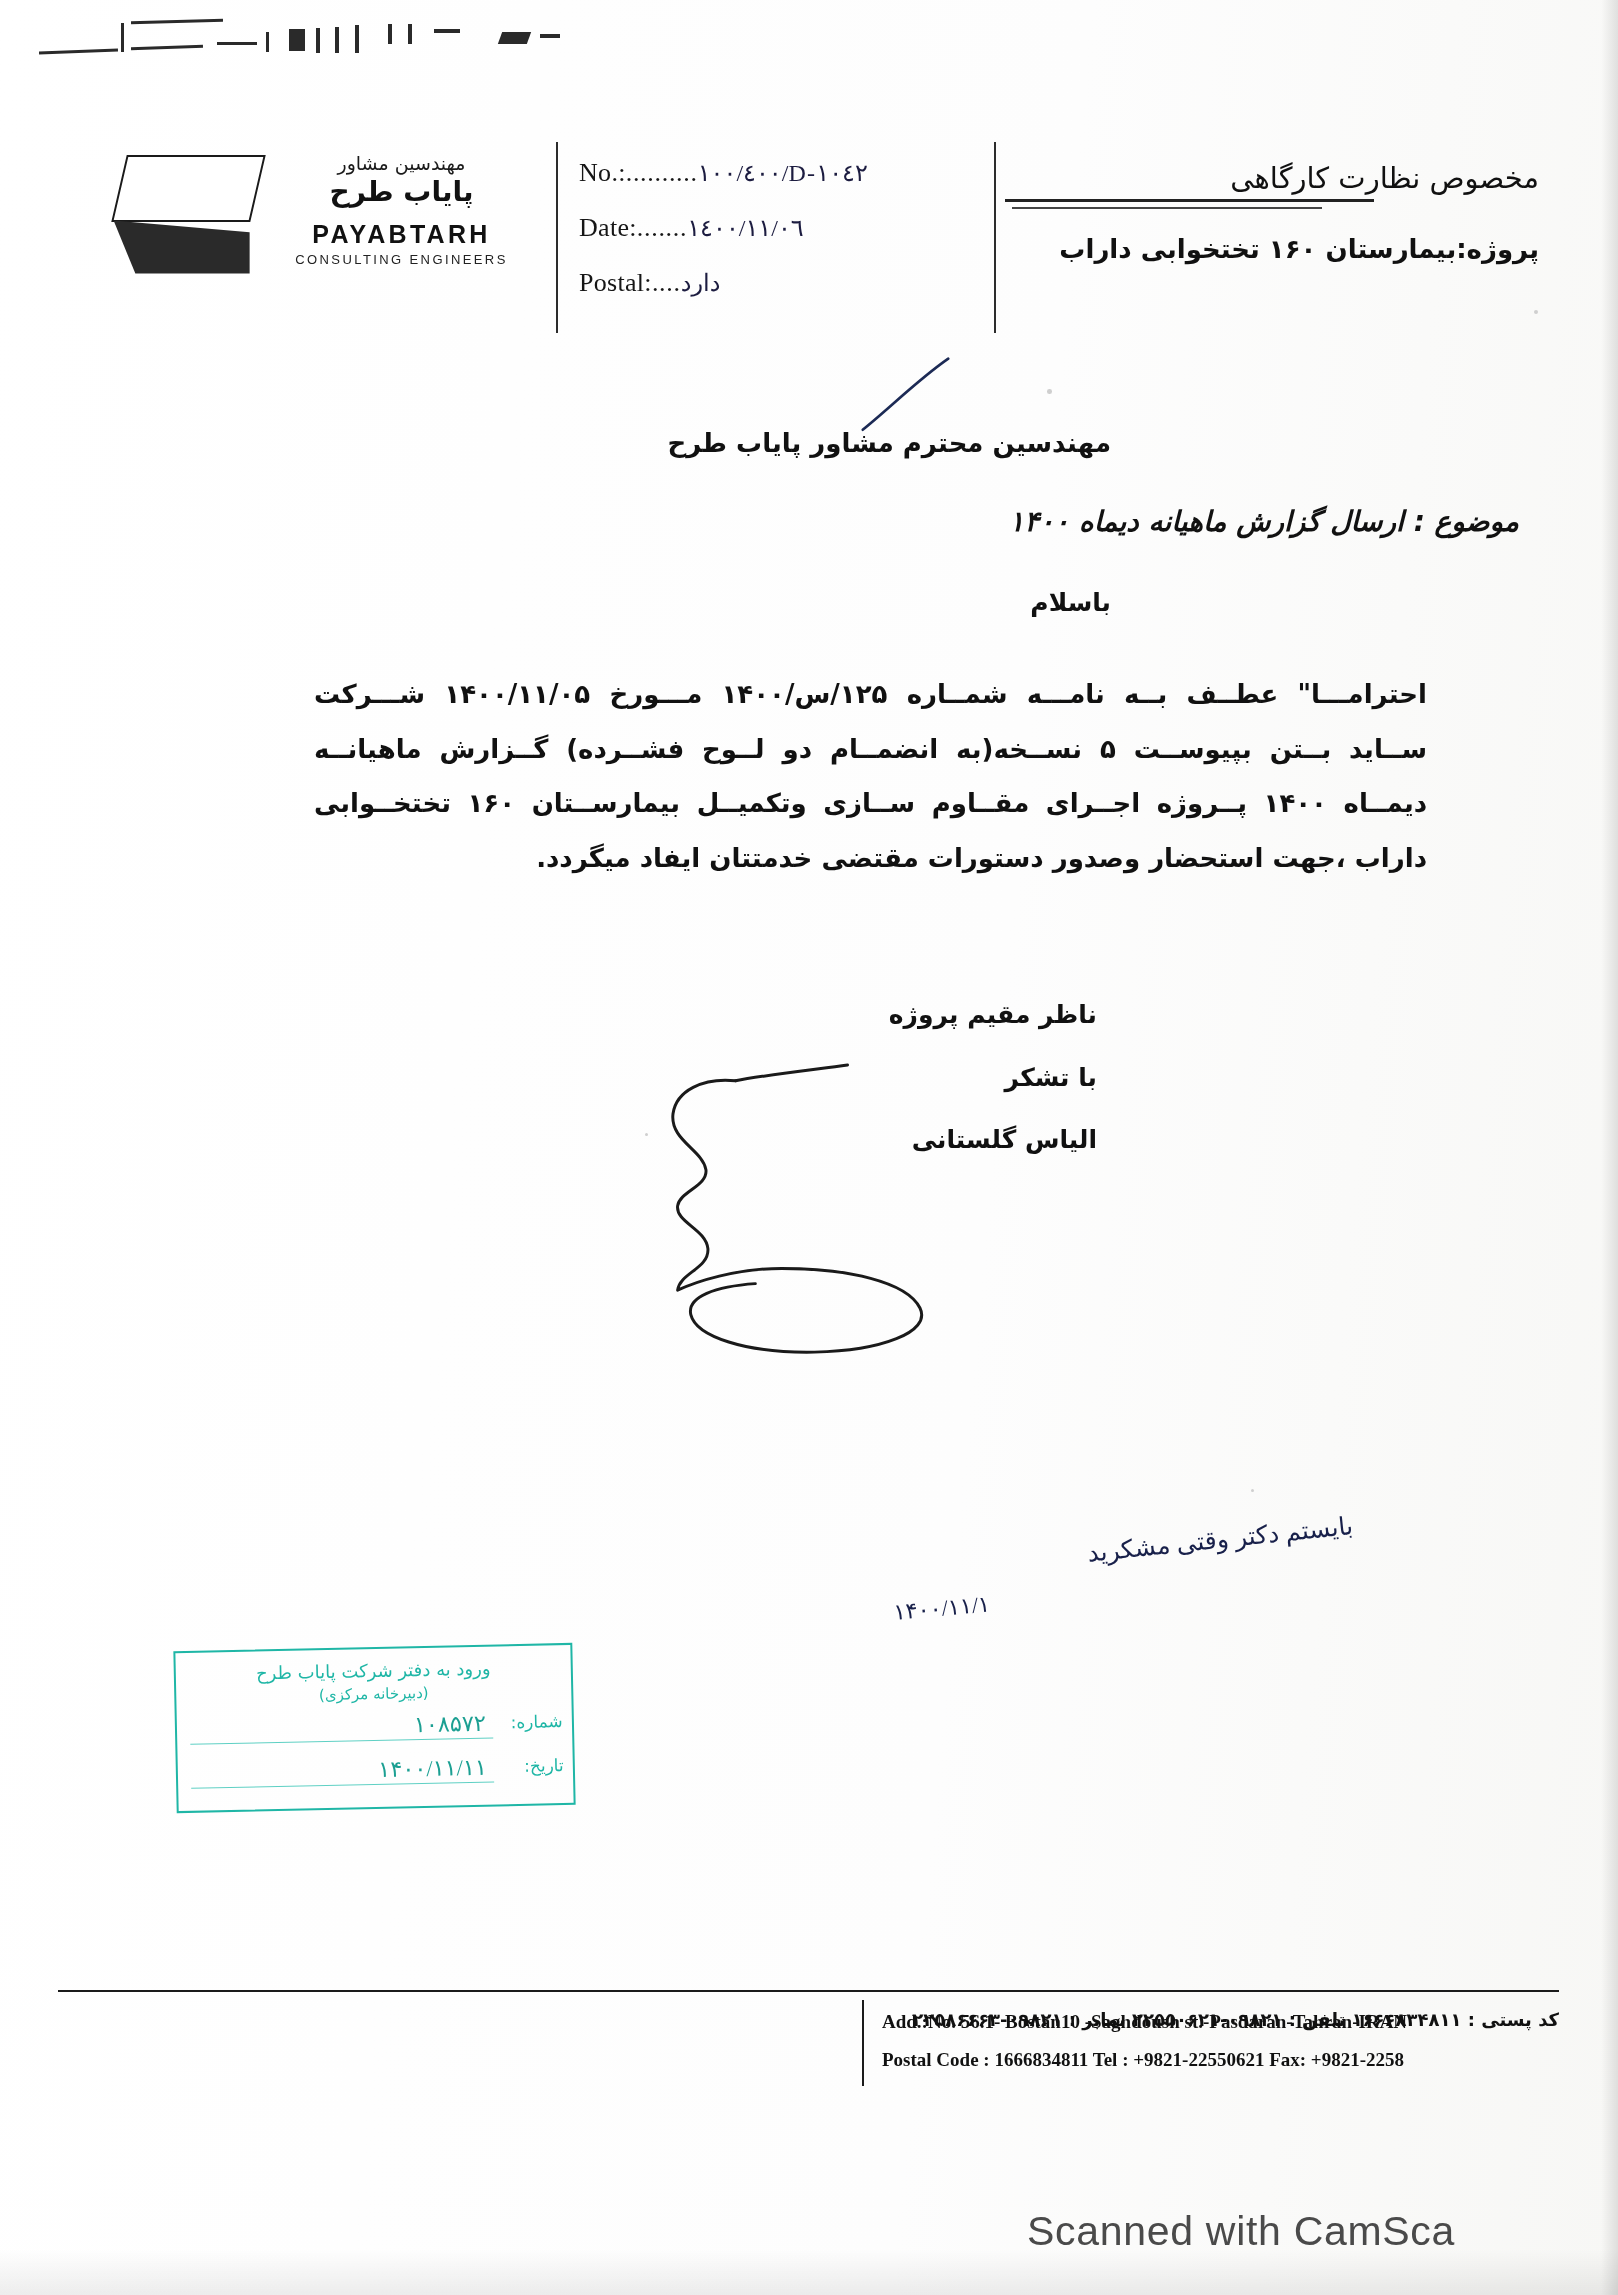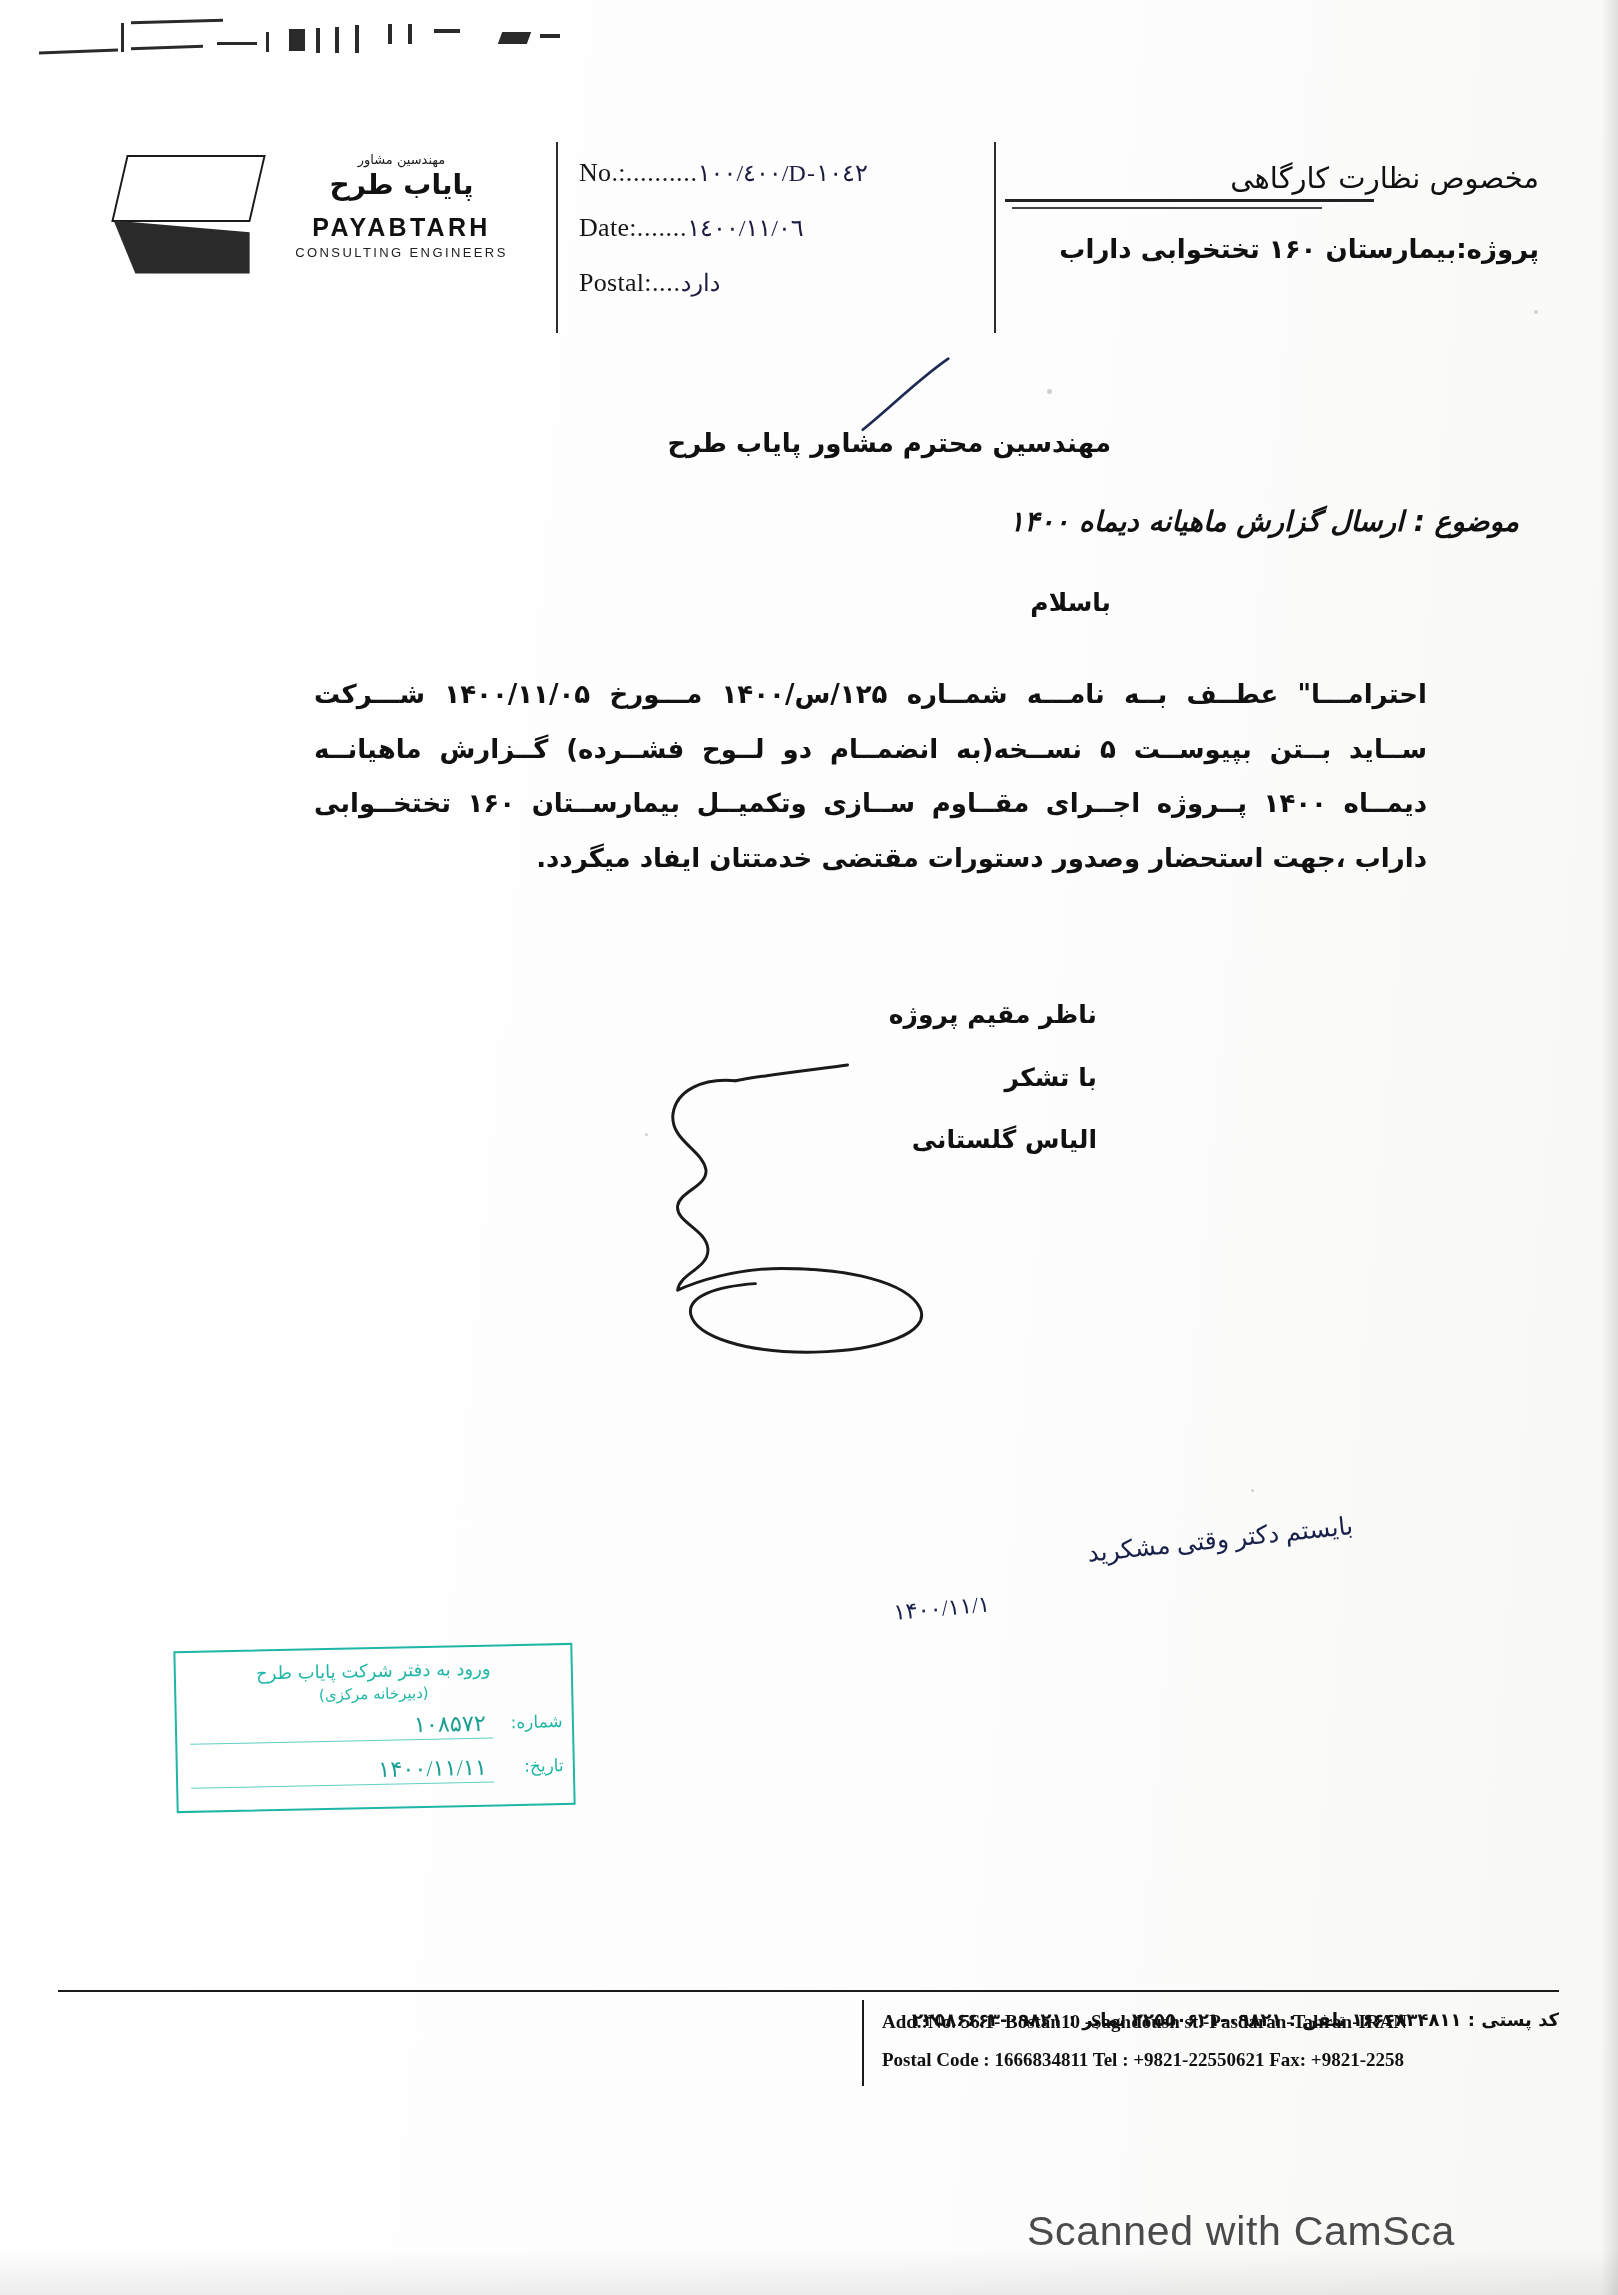--- a/index.html
+++ b/index.html
@@ -79,21 +79,21 @@
   }
   .logo-text {
     position: absolute;
     right: 0;
     top: 10.5px;
     width: 237px;
     text-align: center;
     line-height: 1.15;
   }
   .logo-text .fa-small {
-    font-size: 13px;
+    font-size: 19px;
     color: #1a1a1a;
     letter-spacing: 0.7px;
   }
   .logo-text .fa-big {
     font-size: 28px;
     font-weight: bold;
     color: #111;
     margin-top: 1.3px;
   }
   .logo-text .en-big {

